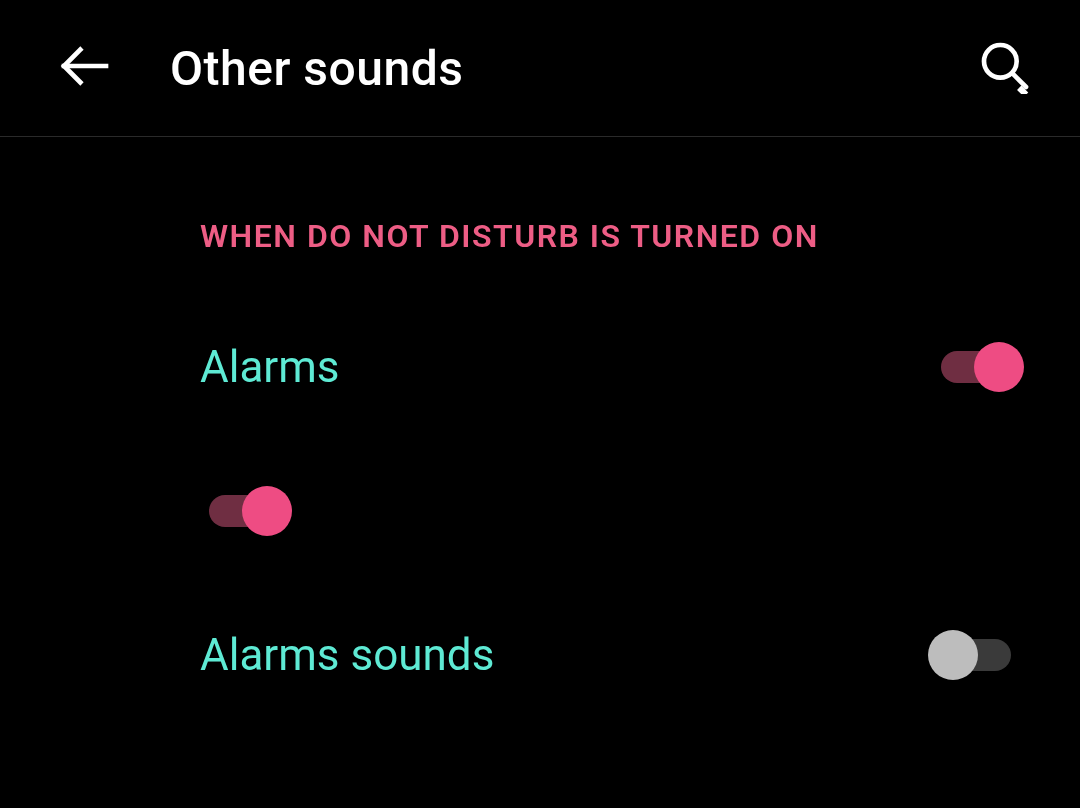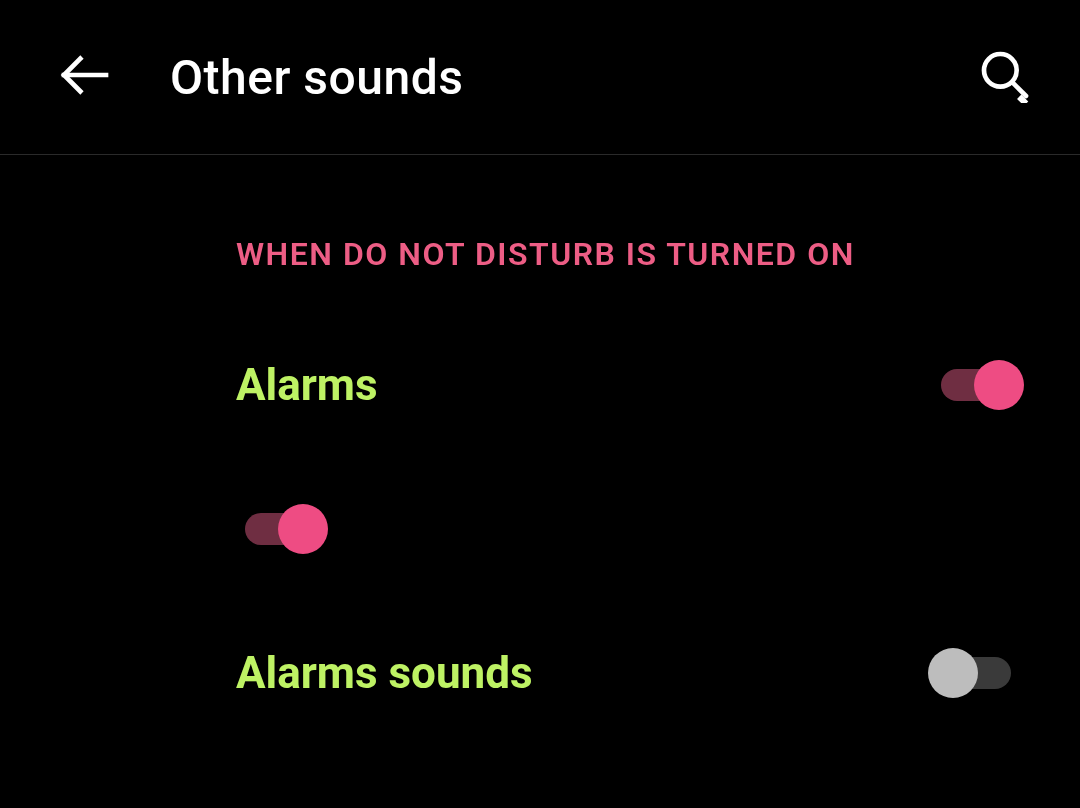--- a/index.html
+++ b/index.html
@@ -11,21 +11,21 @@
     width: 1080px;
     height: 808px;
     background: #000;
     font-family: Roboto, "Helvetica Neue", Arial, sans-serif;
     color: #fff;
     overflow: hidden;
   }
   .header {
     display: flex;
     align-items: center;
-    height: 155px;
+    height: 137px;
     padding: 0 40px 0 50px;
     border-bottom: 1px solid #2a2a2a;
   }
   .back-btn {
     width: 70px;
     height: 70px;
     display: flex;
     align-items: center;
     justify-content: center;
     cursor: pointer;
@@ -40,40 +40,39 @@
   .search-btn {
     width: 70px;
     height: 70px;
     display: flex;
     align-items: center;
     justify-content: center;
     cursor: pointer;
   }
   .content {
     padding: 60px 0 0 0;
-    margin-left: 36px;
   }
   .section-header {
     font-size: 32px;
     font-weight: 600;
     color: #ED5D85;
     letter-spacing: 1.5px;
     padding: 20px 200px 40px 200px;
     text-transform: uppercase;
   }
   .row {
     display: flex;
     align-items: center;
     justify-content: space-between;
     padding: 44px 60px 44px 200px;
   }
   .row-label {
     font-size: 44px;
-    font-weight: 700;
-    color: #bef264;
+    font-weight: 400;
+    color: #5eead4;
   }
   .toggle {
     position: relative;
     width: 88px;
     height: 56px;
     cursor: pointer;
   }
   .toggle-track {
     position: absolute;
     top: 50%;

